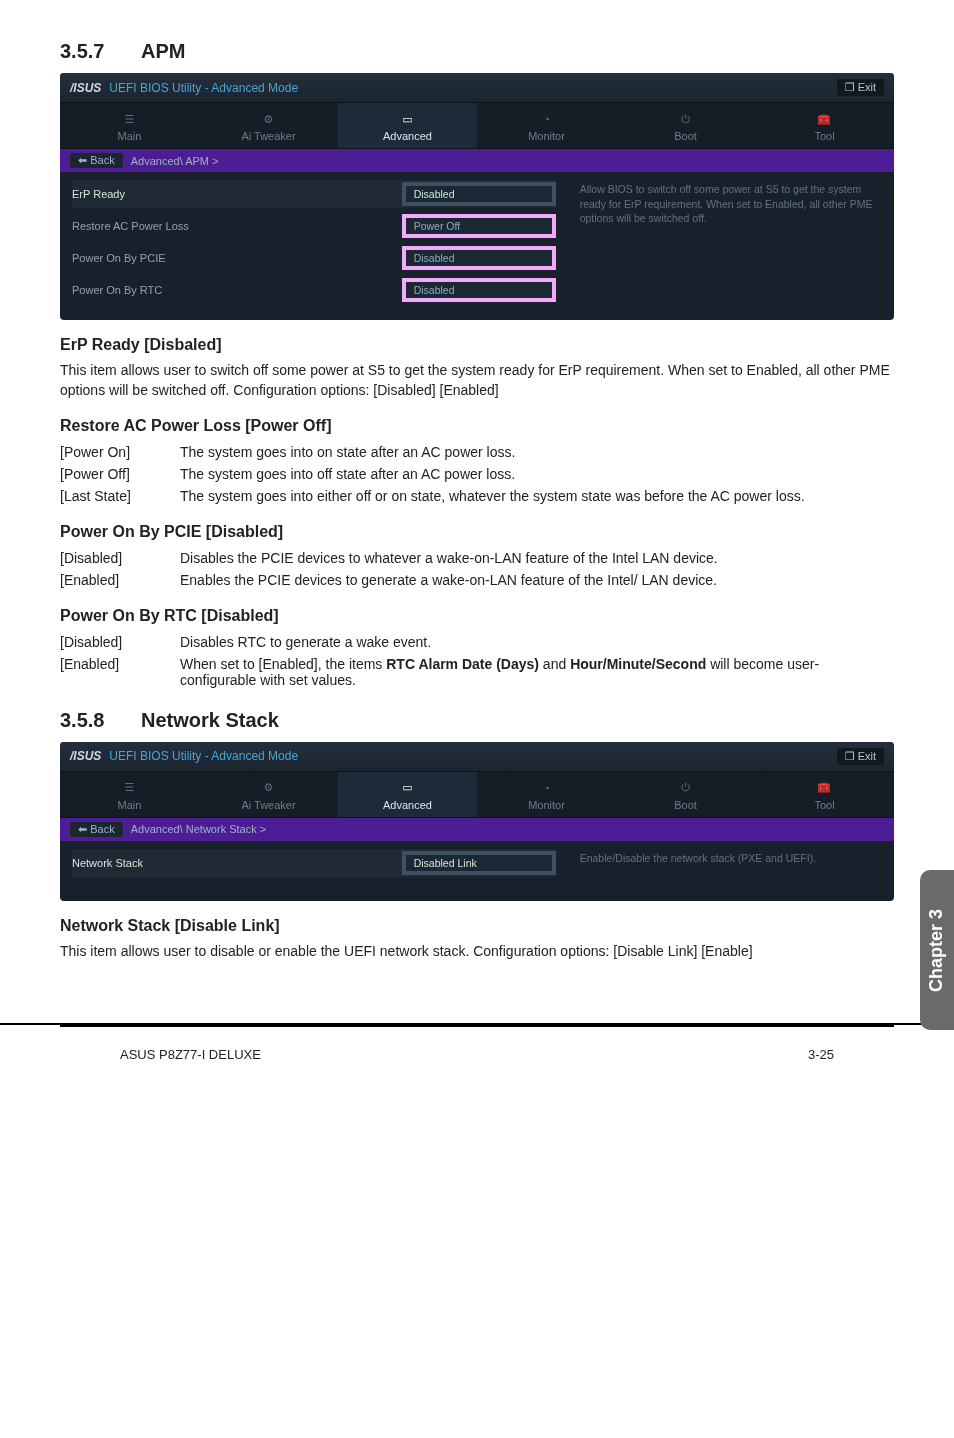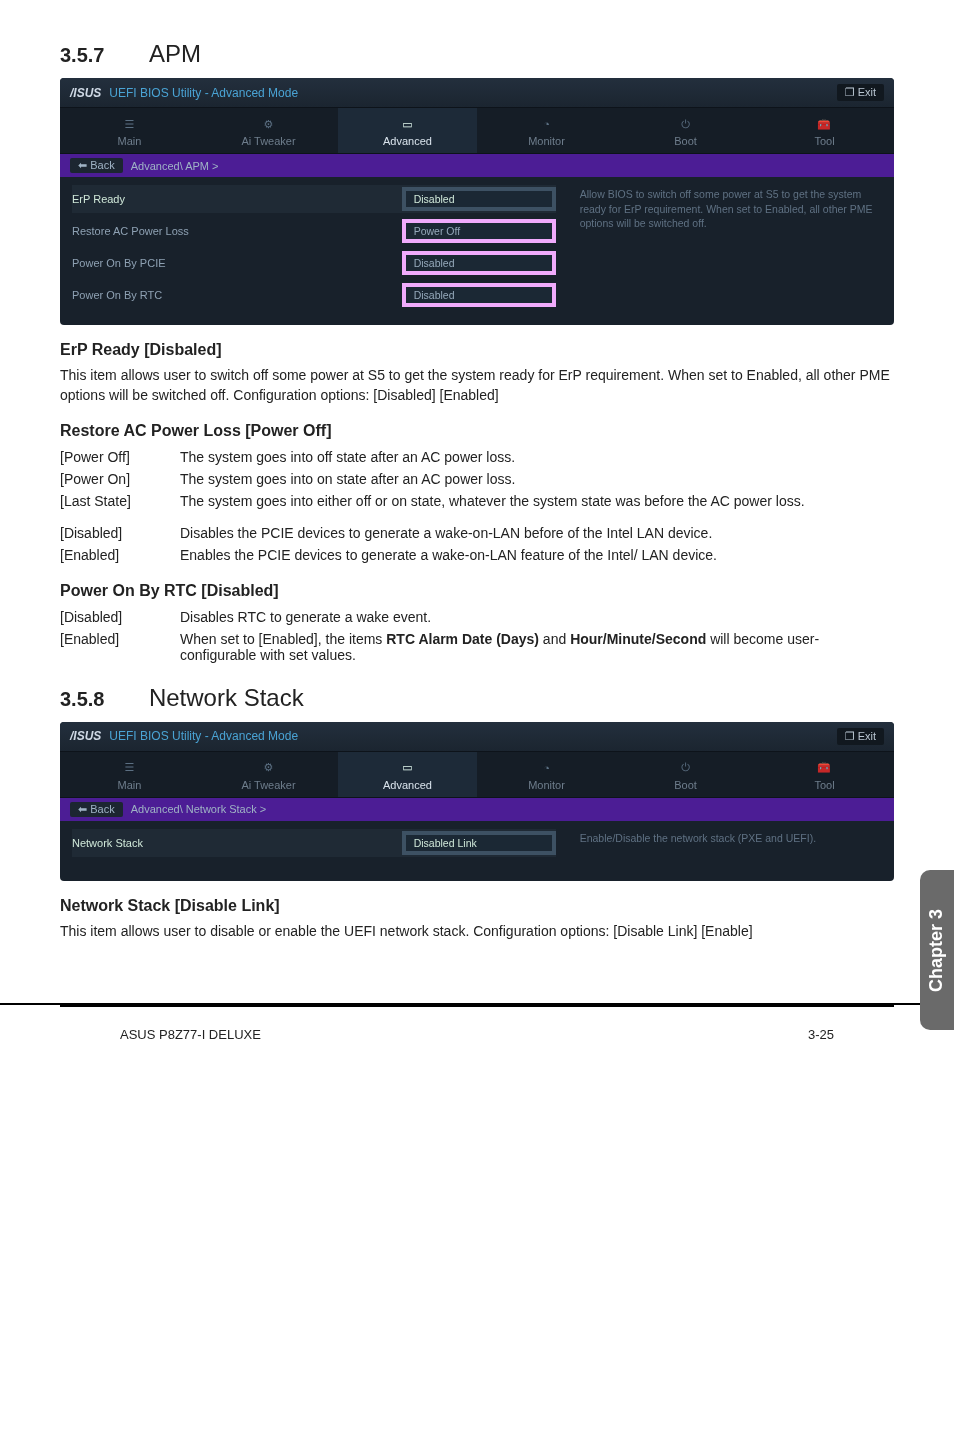--- a/index.html
+++ b/index.html
@@ -8,21 +8,21 @@
   font-family: Arial, Helvetica, sans-serif;
   background: #fff;
   color: #222;
   width: 954px;
 }
 .page {
   padding: 40px 60px 20px 60px;
   box-sizing: border-box;
 }
 .sec-num { font-weight: bold; font-size: 20px; }
-.sec-title { font-weight: normal; font-size: 24px; margin-left: 40px; }
+.sec-title { font-weight: bold; font-size: 20px; margin-left: 32px; }
 .sec-row { margin-bottom: 10px; }
 h3.para-head { font-weight: bold; font-size: 16px; margin: 16px 0 6px 0; }
 .body-text { font-size: 14px; line-height: 1.45; margin: 6px 0 12px 0; }
 .opt-table { width: 100%; border-collapse: collapse; font-size: 14px; margin-bottom: 10px;}
 .opt-table td { padding: 3px 0; vertical-align: top; }
 .opt-table td.key { width: 120px; }
 .sidebar-tab {
   position: absolute;
   right: 0;
   top: 870px;
@@ -195,39 +195,40 @@
     </div>
   </div>
 
   <h3 class="para-head">ErP Ready [Disbaled]</h3>
   <div class="body-text">This item allows user to switch off some power at S5 to get the system ready for ErP requirement. When set to Enabled, all other PME options will be switched off. Configuration options: [Disabled] [Enabled]</div>
 
   <h3 class="para-head">Restore AC Power Loss [Power Off]</h3>
   <table class="opt-table">
     <tbody>
         <tr>
+          <td class="key">[Power On]</td>
+          <td>The system goes into on state after an AC power loss.</td>
+        </tr>
+    <tr>
           <td class="key">[Power Off]</td>
           <td>The system goes into off state after an AC power loss.</td>
         </tr>
     <tr>
-          <td class="key">[Power On]</td>
-          <td>The system goes into on state after an AC power loss.</td>
-        </tr>
-    <tr>
           <td class="key">[Last State]</td>
           <td>The system goes into either off or on state, whatever the system state was before the AC power loss.</td>
         </tr>
   </tbody>
     </table>
 
+  <h3 class="para-head">Power On By PCIE [Disabled]</h3>
   <table class="opt-table">
     <tbody>
         <tr>
           <td class="key">[Disabled]</td>
-          <td>Disables the PCIE devices to generate a wake-on-LAN before of the Intel LAN device.</td>
+          <td>Disables the PCIE devices to whatever a wake-on-LAN feature of the Intel LAN device.</td>
         </tr>
     <tr>
           <td class="key">[Enabled]</td>
           <td>Enables the PCIE devices to generate a wake-on-LAN feature of the Intel/ LAN device.</td>
         </tr>
   </tbody>
     </table>
 
   <h3 class="para-head">Power On By RTC [Disabled]</h3>
   <table class="opt-table">

